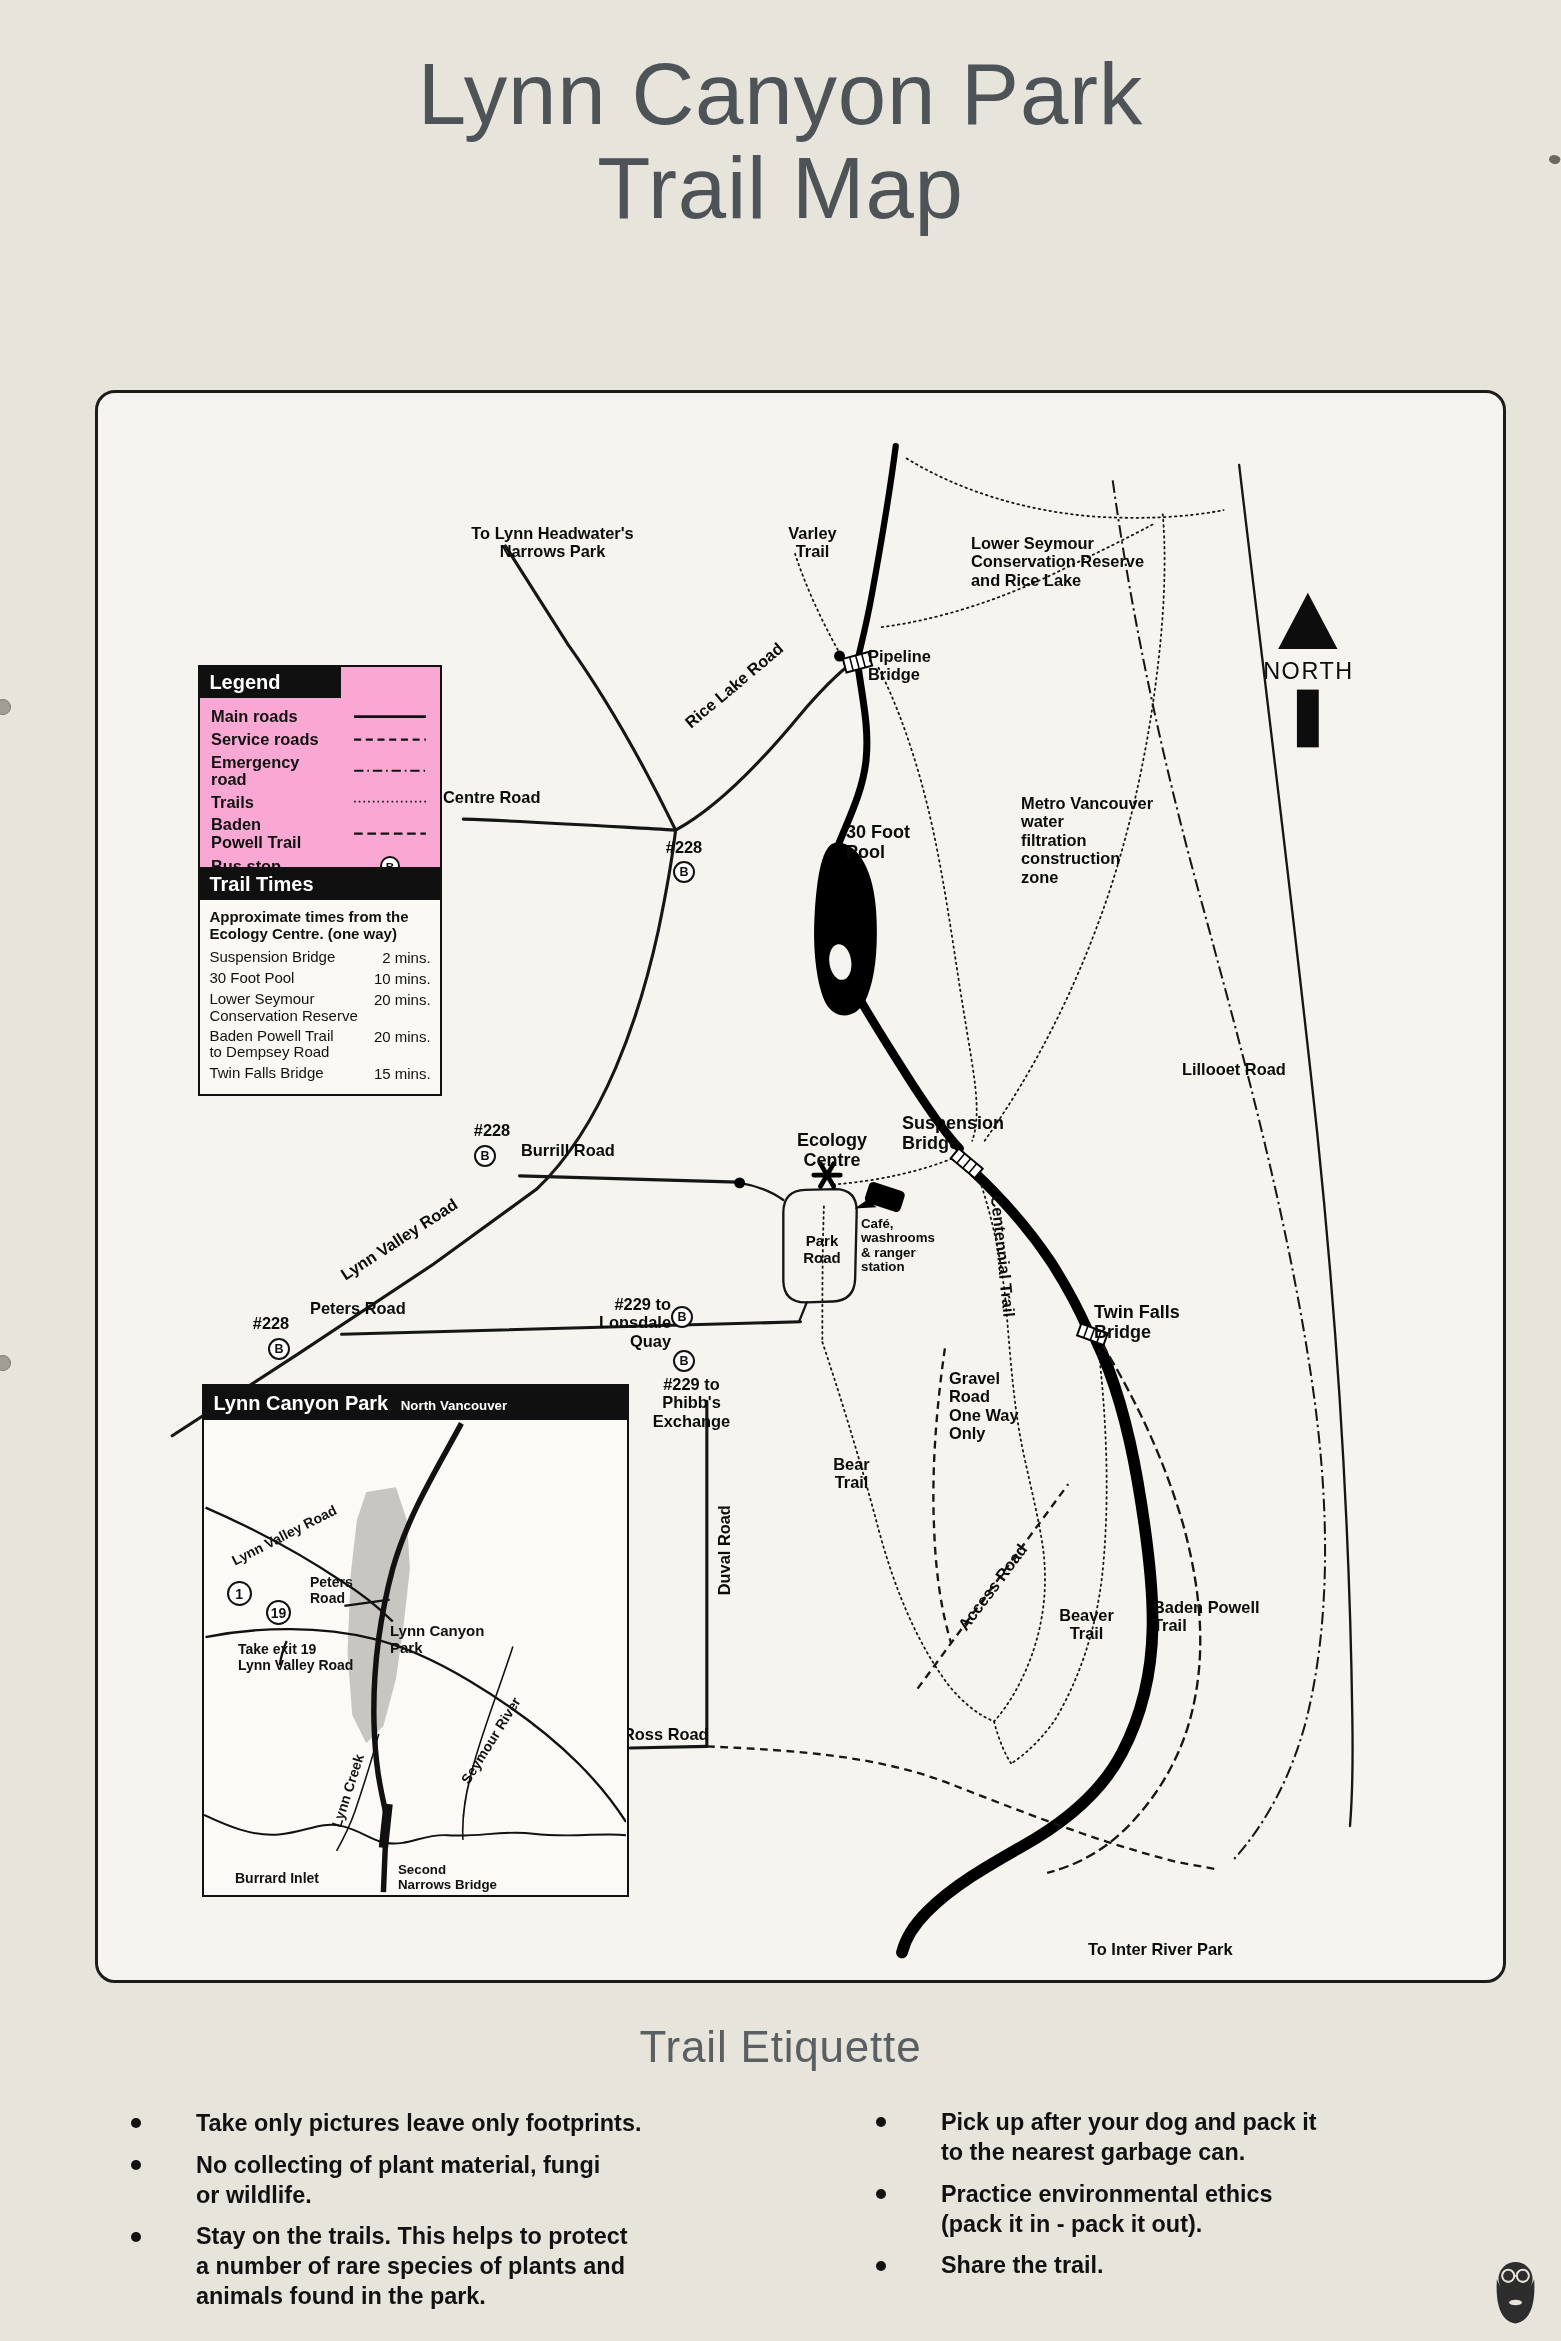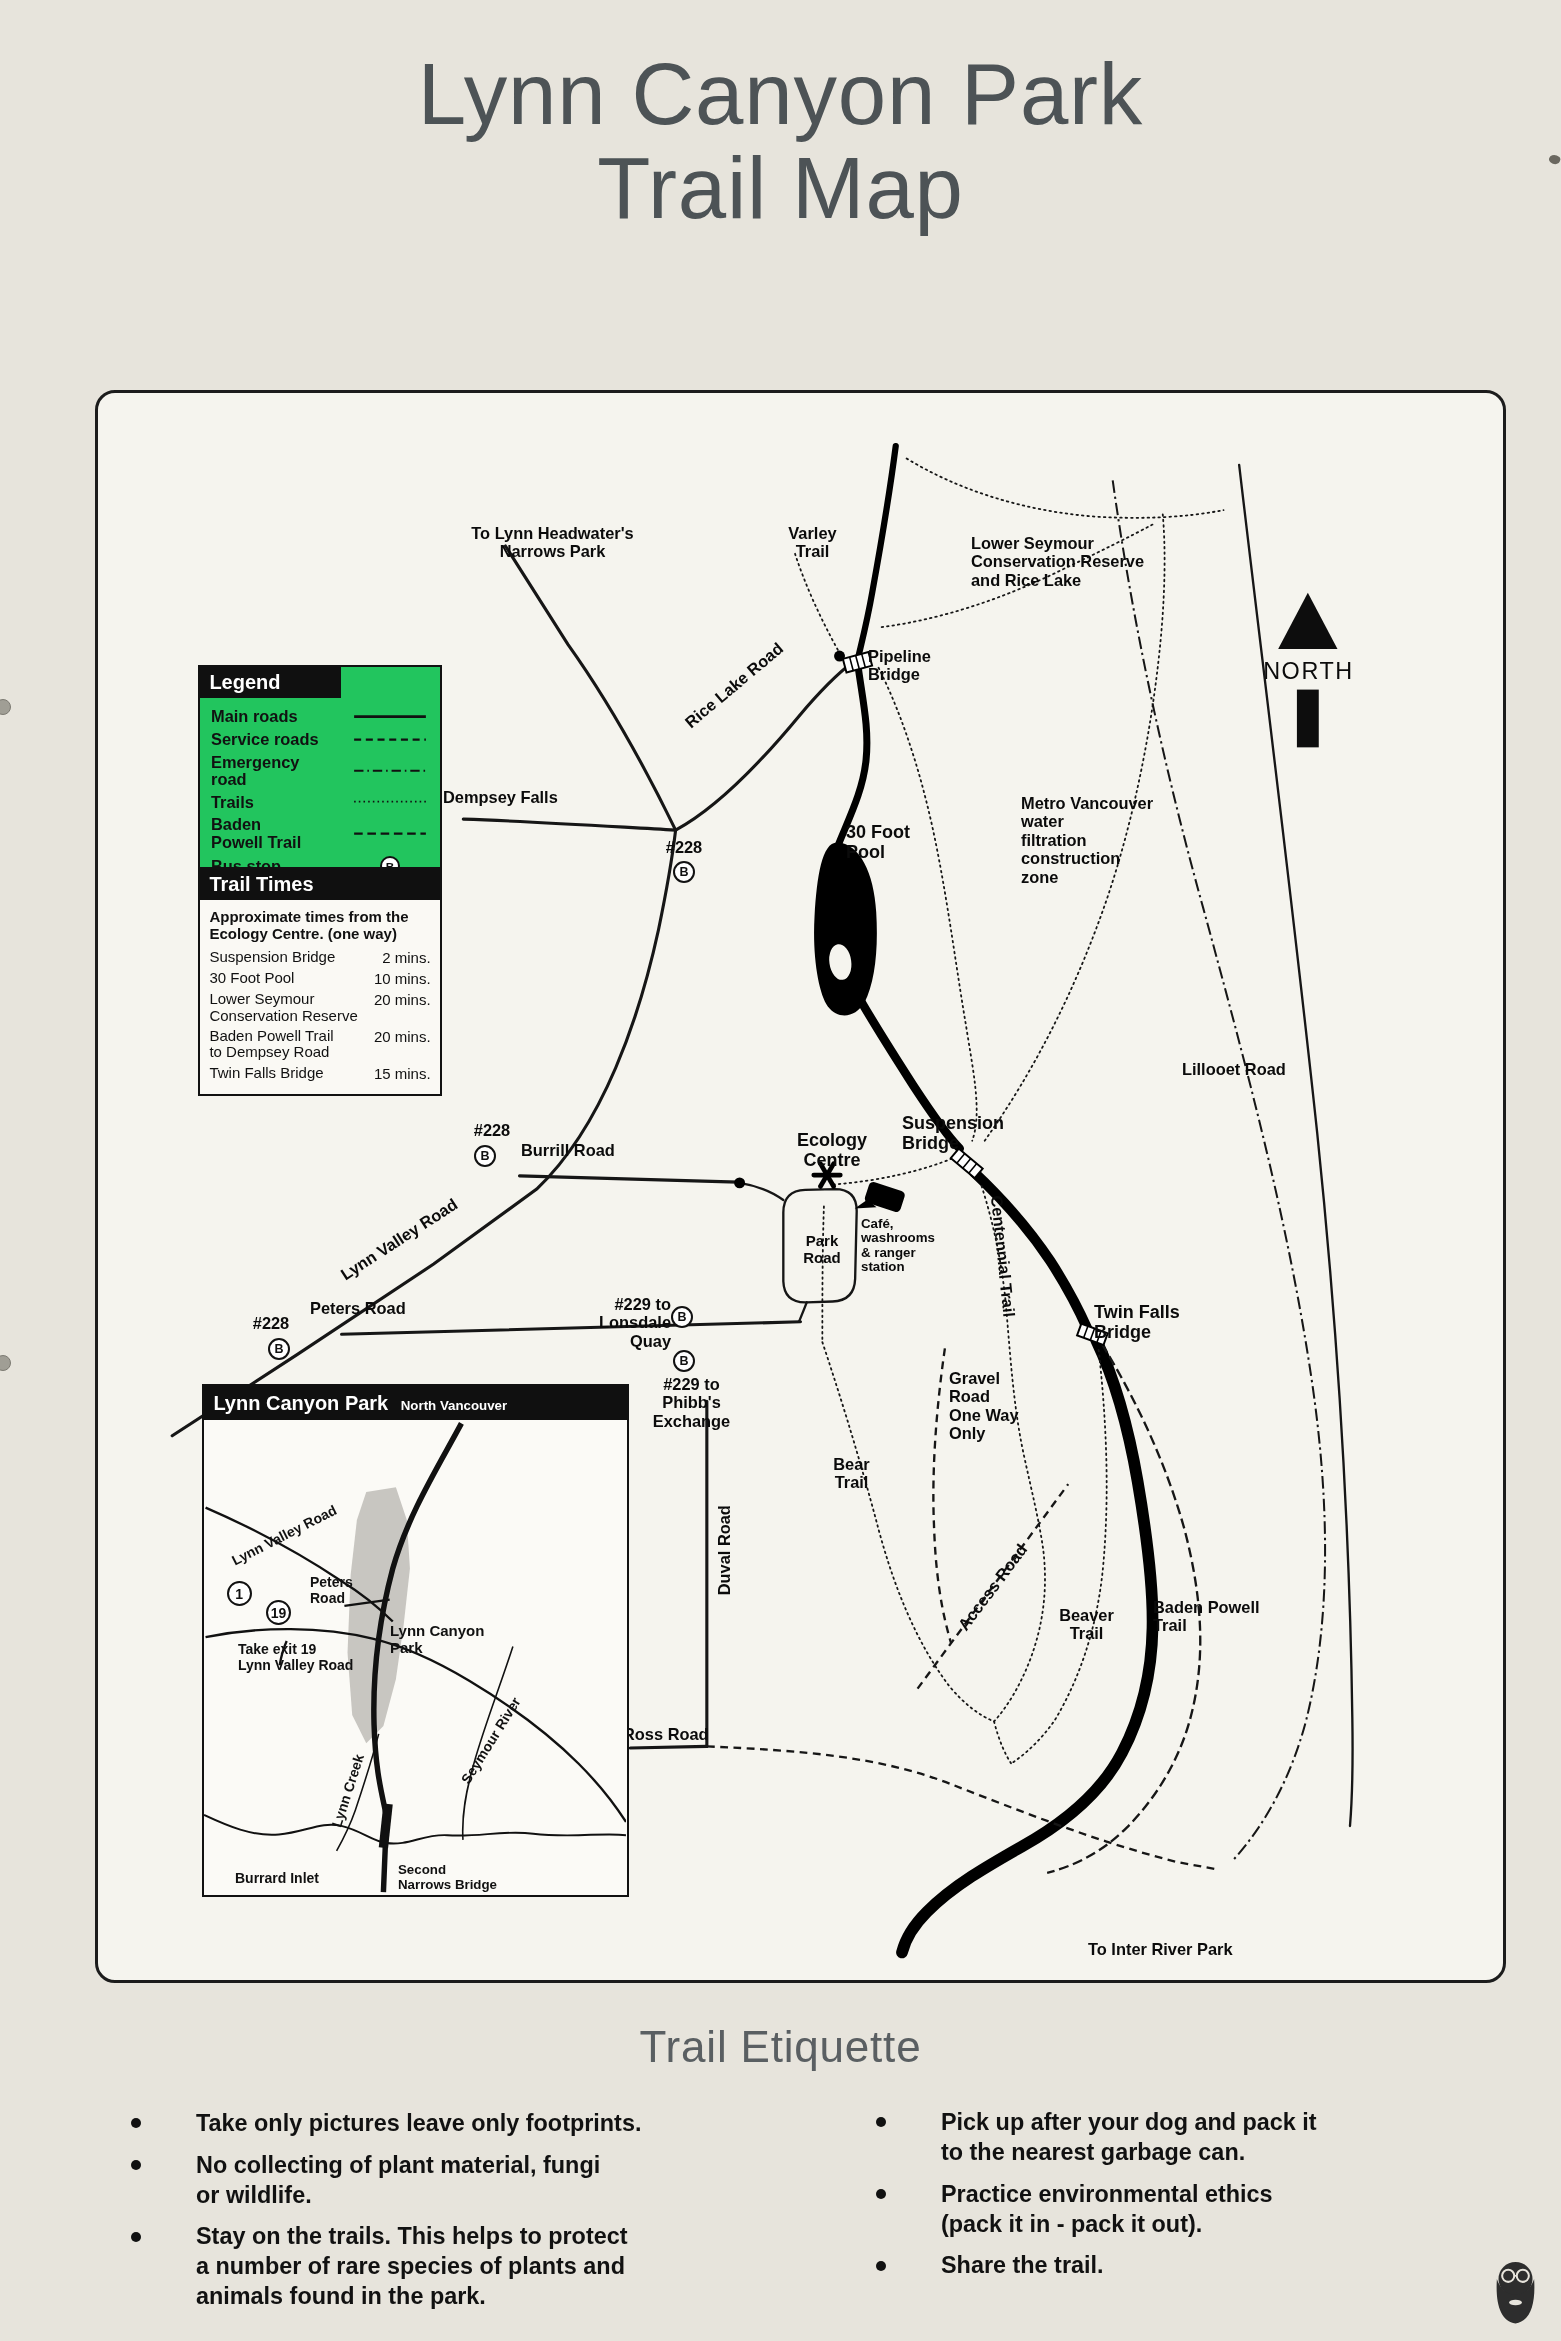--- a/index.html
+++ b/index.html
@@ -31,21 +31,21 @@
   .ml.small{font-size:13.3px;line-height:1.08;}
   .ml.center{text-align:center;}
   .ml.right{text-align:right;}
   .ml.north{font-size:23.4px;font-weight:400;letter-spacing:1.6px;}
   .bus{
     position:absolute;width:22px;height:22px;box-sizing:border-box;border:2.3px solid #111;
     border-radius:50%;background:#fff;display:flex;align-items:center;justify-content:center;
     font-size:12.5px;font-weight:700;
   }
   
-  .legend-box{position:absolute;left:100px;top:272px;width:244px;background:#22c55e;border:2px solid #111;box-sizing:border-box;}
+  .legend-box{position:absolute;left:100px;top:272px;width:244px;background:#f9a8d4;border:2px solid #111;box-sizing:border-box;}
   .box-head{height:31px;background:#101010;color:#fff;font-size:20px;font-weight:700;display:flex;align-items:center;padding-left:9.4px;box-sizing:border-box;}
   .legend-box .box-head{width:141px;}
   .lg-rows{padding:4.7px 11px 7.8px 11px;}
   .lg-row{display:flex;align-items:center;justify-content:space-between;margin:5.5px 0;}
   .lg-label{font-size:16.4px;font-weight:700;white-space:pre-line;line-height:1.05;}
   .tt-box{position:absolute;left:100px;top:474px;width:244px;background:#faf9f4;border:2px solid #111;box-sizing:border-box;}
   .tt-body{padding:7.8px 9.4px 7.8px 9.4px;}
   .tt-intro{font-size:15px;font-weight:700;white-space:pre-line;line-height:1.15;margin-bottom:7px;}
   .tt-row{display:flex;justify-content:space-between;align-items:flex-start;margin:3.9px 0;font-size:15px;}
   .tt-label{white-space:pre-line;line-height:1.1;}
@@ -182,21 +182,21 @@
   <div class="ml center" style="left:562px;top:283px;width:148px;transform:rotate(-40deg);">Rice Lake Road</div>
   <div class="ml" style="left:873px;top:141px;">Lower Seymour
 Conservation Reserve
 and Rice Lake</div>
   <div class="ml center north" style="left:1162px;top:265px;width:97px;">NORTH</div>
   <div class="ml" style="left:923px;top:401px;">Metro Vancouver
 water
 filtration
 construction
 zone</div>
-  <div class="ml" style="left:345px;top:395px;">Dempsey Falls</div>
+  <div class="ml" style="left:345px;top:395px;">Centre Road</div>
 
   <div class="ml center" style="left:557px;top:445px;width:58px;">#228</div>
   <div class="bus" style="left:575px;top:468px;">
       <span>B</span>
     </div>
 
   <div class="ml big" style="left:748px;top:429px;">30 Foot
 Pool</div>
   <div class="ml big" style="left:804px;top:720px;">Suspension
 Bridge</div>

